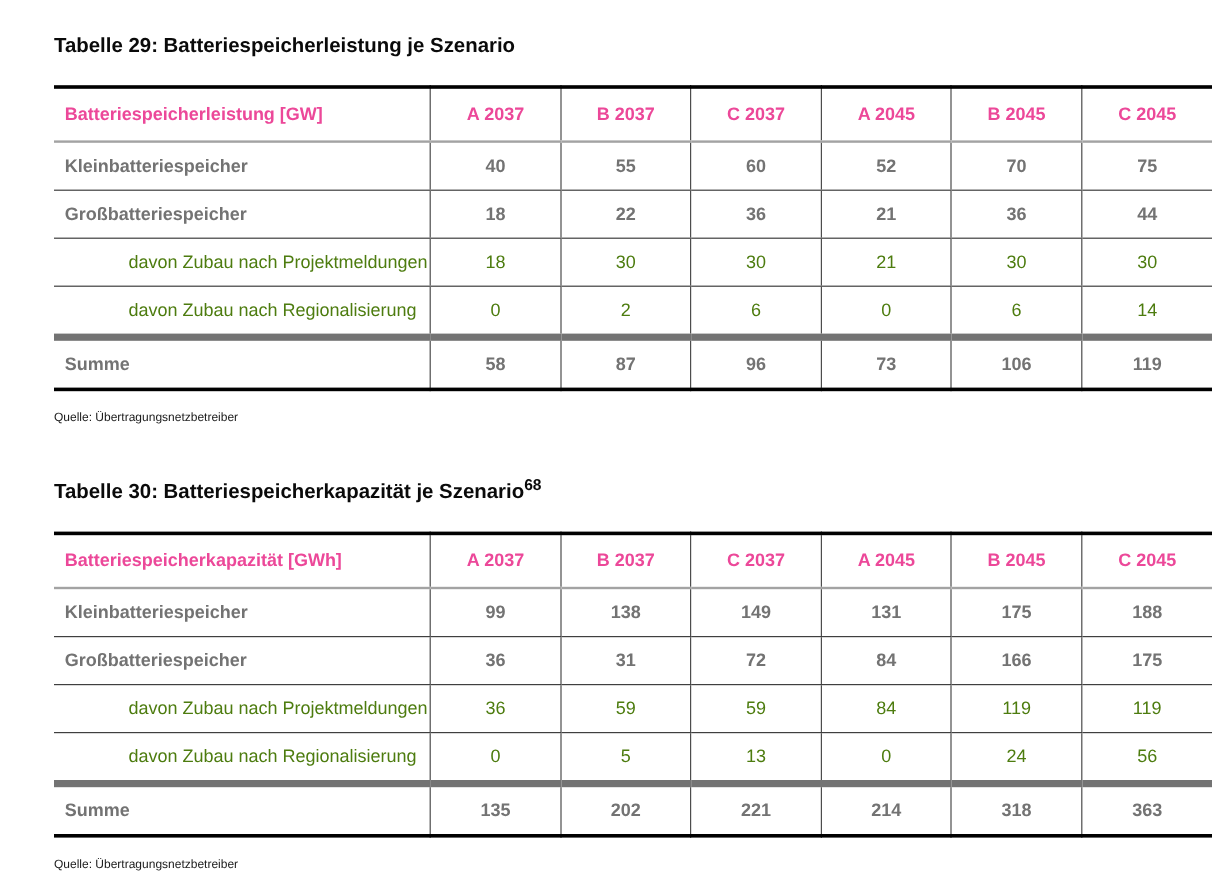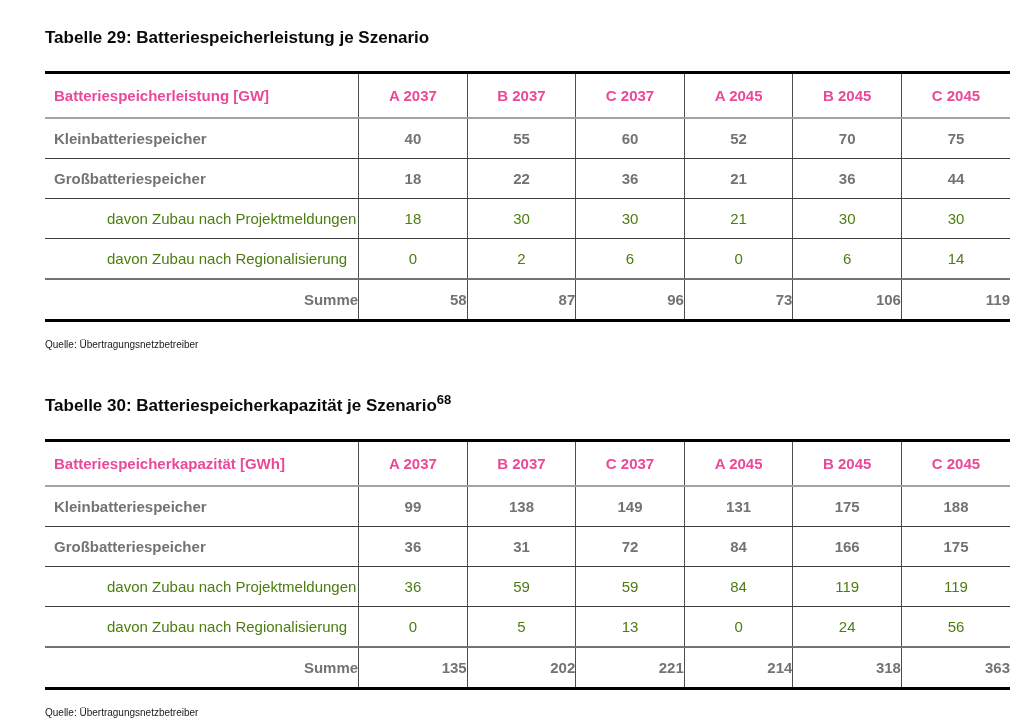--- a/index.html
+++ b/index.html
@@ -19,21 +19,21 @@
   }
   col.c-label{width:312px;}
   col.c-data{width:108px;}
   th,td{padding:0;vertical-align:middle;font-size:15px;height:39px;}
   thead th{
     height:43px;border-bottom:2px solid #a3a3a3;font-weight:bold;color:#ec4899;
   }
   th.label,td.label{text-align:left;padding-left:9px;}
   th.num,td.num{text-align:center;}
   tbody td{border-bottom:1px solid #3f3f3f;}
-  tbody tr.row-total td{border-top:2px solid #737373;border-bottom:none;text-align:right;}
+  tbody tr.row-total td{border-top:6px solid #737373;border-bottom:none;}
   th + th, td + td{border-left:1px solid #4d4d4d;}
   tr.row-bold td, tr.row-total td{font-weight:bold;color:#737373;}
   tr.row-sub td{font-weight:normal;color:#4d7c0f;}
   tr.row-sub td.label{padding-left:62px;}
   .source{font-size:10px;color:#1a1a1a;margin:17px 0 0 0;}
   .section-2{margin-top:46px;}
 </style>
 </head>
 <body>
 

